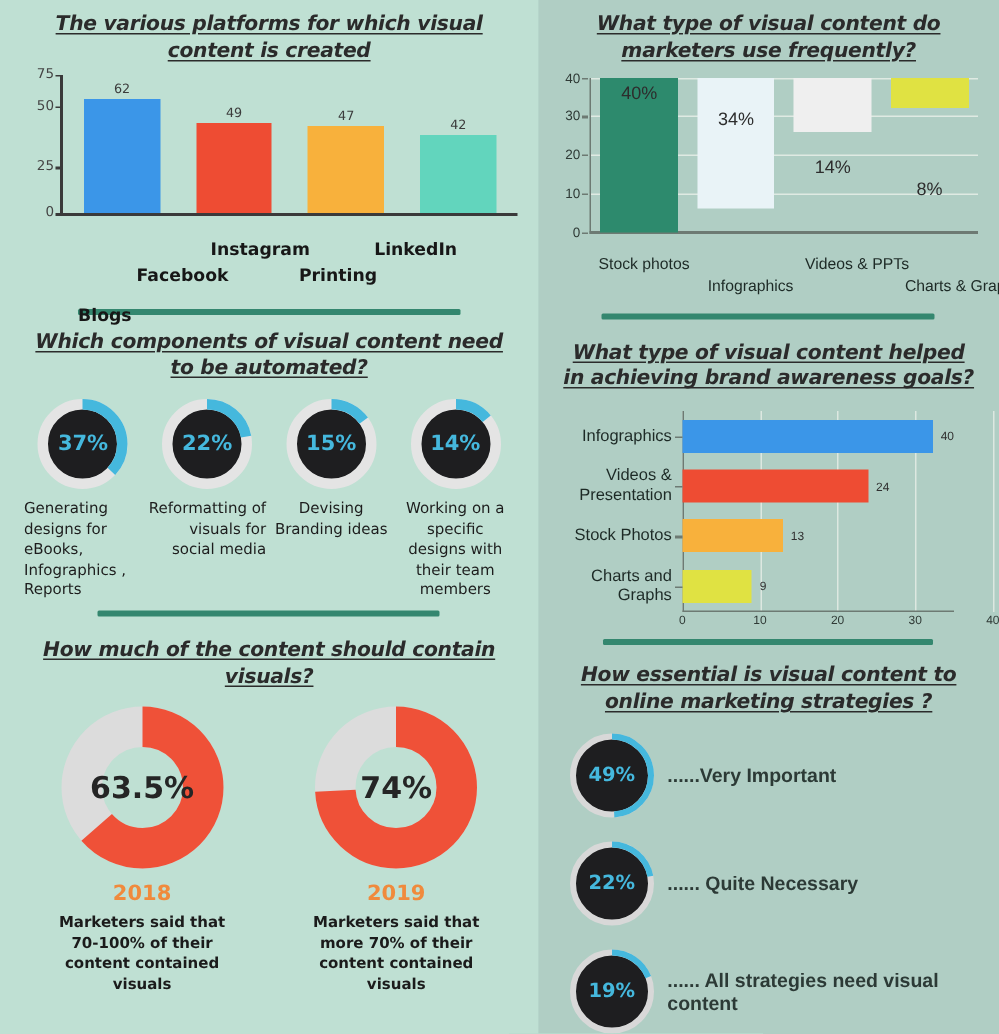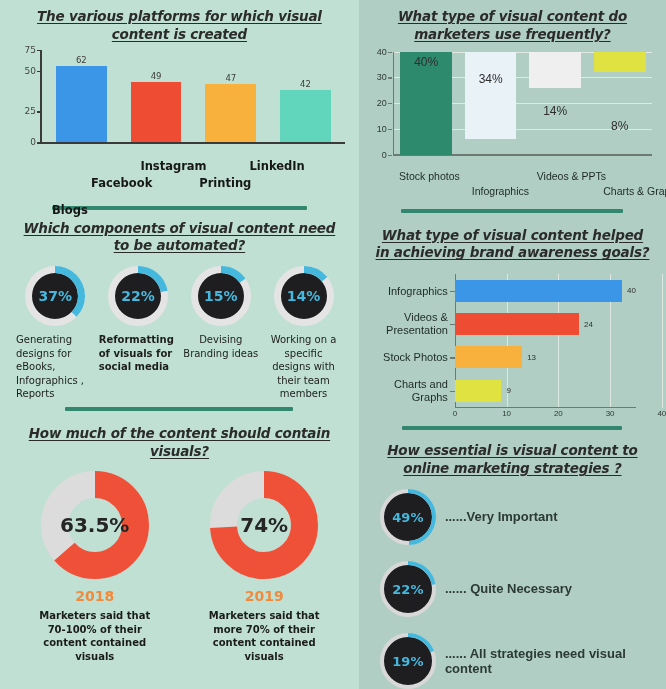--- a/index.html
+++ b/index.html
@@ -275,21 +275,21 @@
   .ring-caption {
     margin-top: 6px;
     font-family: "DejaVu Sans", sans-serif;
     font-size: 10px;
     line-height: 1.35;
     color: #1d1d1d;
     text-align: center;
     padding: 0 2px;
   }
   .ring-cell:first-child .ring-caption { text-align: left; }
-  .ring-cell:nth-child(2) .ring-caption { text-align: left; font-weight: bold; }
+  .ring-cell:nth-child(2) .ring-caption { text-align: right; }
 
   
   .hbar-wrap {
     position: relative;
     margin-top: 12px;
     padding-left: 88px;
     padding-right: 30px;
     height: 150px;
   }
   .hbar-axis-y {

